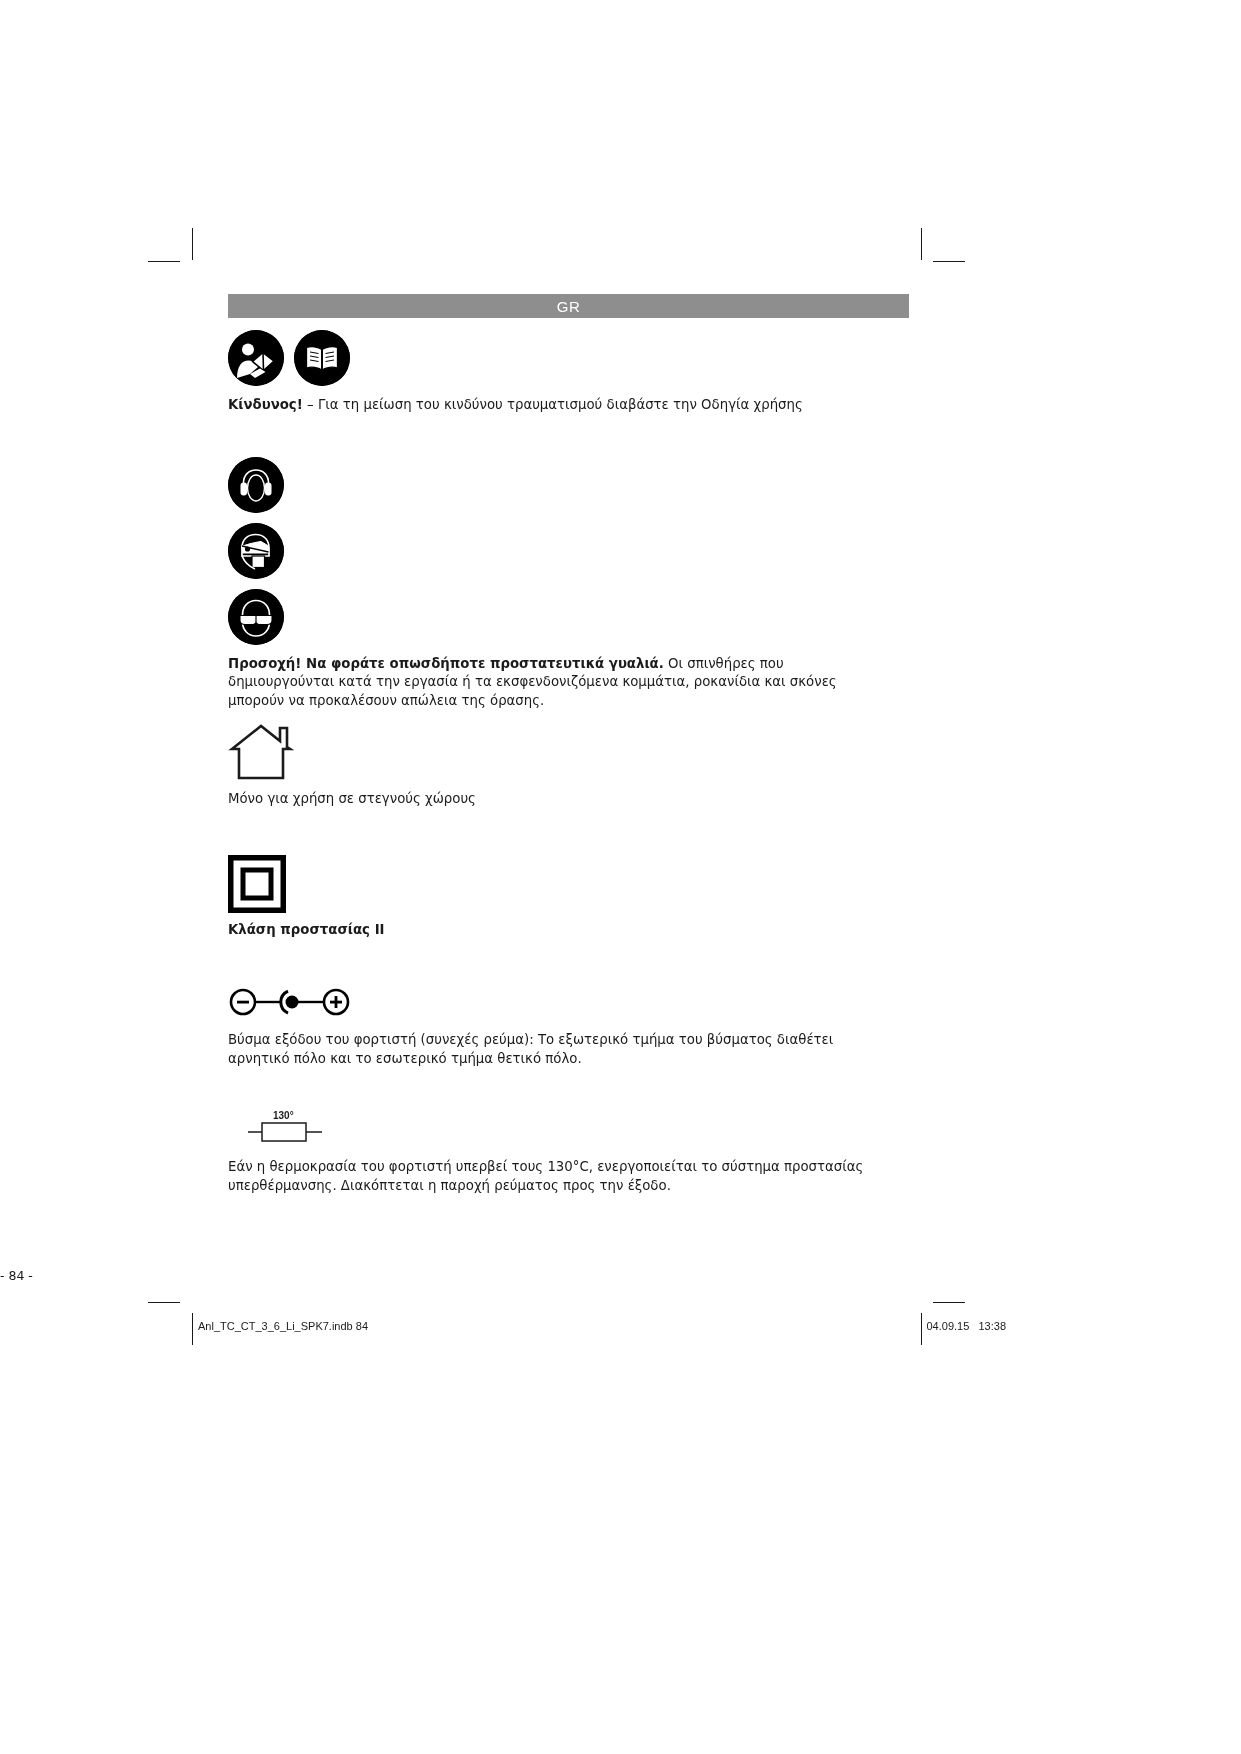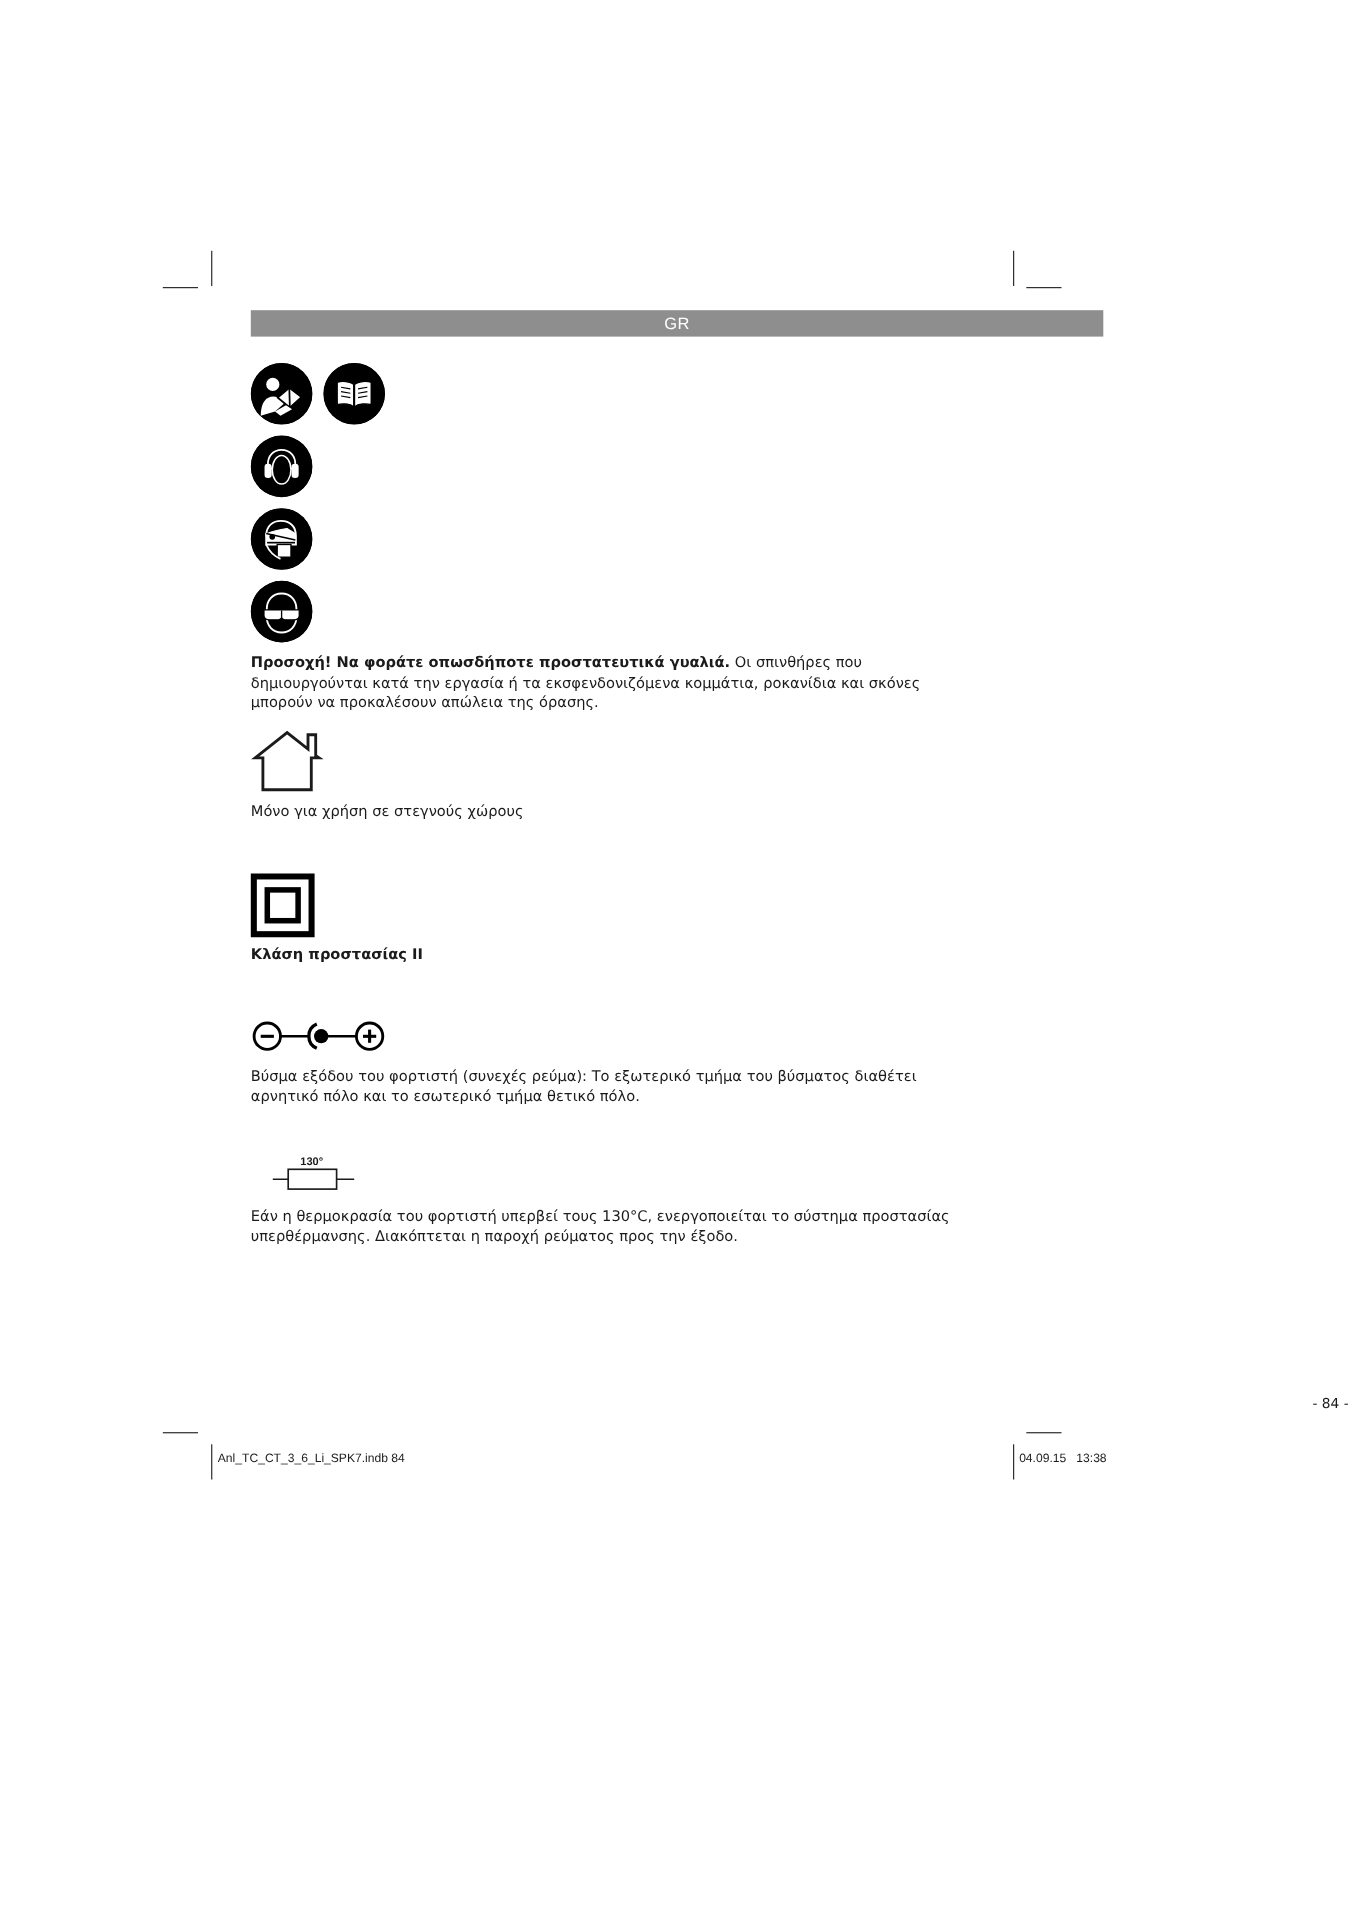--- a/index.html
+++ b/index.html
@@ -18,22 +18,22 @@
 
   
   .crop-mark { position: absolute; background: #1a1a1a; }
   .cm-v { width: 1px; }
   .cm-h { height: 1px; }
 
   
   .lang-band {
     position: absolute;
     left: 228px;
-    top: 282px;
-    width: 775px;
+    top: 294px;
+    width: 681px;
     height: 24px;
     background: #8e8e8e;
     color: #ffffff;
     font-size: 15px;
     letter-spacing: 0.5px;
     display: flex;
     align-items: center;
     justify-content: center;
     font-family: "Liberation Sans", sans-serif;
   }
@@ -76,23 +76,23 @@
 
   
   .sym-house { width: 66px; height: 62px; }
   .sym-class2 { width: 58px; height: 58px; }
   .sym-polarity { width: 124px; height: 34px; }
   .sym-thermal { width: 78px; height: 36px; }
 
   
   .page-number {
     position: absolute;
-    left: 0; right: 15px;
+    left: 0; right: 4px;
     top: 1268px;
-    text-align: right;
+    text-align: left;
     font-size: 12.5px;
     color: #1b1b1b;
     font-family: "DejaVu Sans", sans-serif;
   }
   .footer-left {
     position: absolute;
     left: 198px;
     top: 1320px;
     font-size: 11px;
     color: #1b1b1b;
@@ -144,20 +144,21 @@
         <div class="picto picto-book">
           <svg viewBox="0 0 56 56" width="56" height="56" aria-hidden="true">
             <circle cx="28" cy="28" r="28" fill="#000"></circle>
             <path d="M28 19.5 C24 16.5 17 16 12.5 17.5 L12.5 38 C17 36.5 24 37 28 40 Z" fill="#fff" stroke="#000" stroke-width="1.3"></path>
             <path d="M28 19.5 C32 16.5 39 16 43.5 17.5 L43.5 38 C39 36.5 32 37 28 40 Z" fill="#fff" stroke="#000" stroke-width="1.3"></path>
             <path d="M28 19.5 L28 40" stroke="#000" stroke-width="1.8"></path>
             <path d="M16 22 L24.5 23.5 M16 26 L24.5 27.5 M16 30 L24.5 31.5 M31.5 23.5 L40 22 M31.5 27.5 L40 26 M31.5 31.5 L40 30" stroke="#000" stroke-width="1" fill="none"></path>
           </svg>
         </div>
       </div>
+      <p class="para" style="margin-bottom:42px;"><b>Κίνδυνος!</b><span> – Για τη μείωση του κινδύνου τραυματισμού διαβάστε την Οδηγία χρήσης</span></p>
     </div>
 
     <div class="block">
       <div class="icon-row" style="margin-bottom:10px;">
         <div class="picto picto-ear">
           <svg viewBox="0 0 56 56" width="56" height="56" aria-hidden="true">
             <circle cx="28" cy="28" r="28" fill="#000"></circle>
             <path d="M28 13 C20 13 15.5 19 15.5 26 L15.5 30 L40.5 30 L40.5 26 C40.5 19 36 13 28 13 Z" fill="none" stroke="#fff" stroke-width="1.6"></path>
             <ellipse cx="28" cy="31" rx="8.5" ry="13" fill="#000" stroke="#fff" stroke-width="1.4"></ellipse>
             <rect x="12.5" y="25.5" width="6.5" height="13" rx="3" fill="#fff"></rect>

